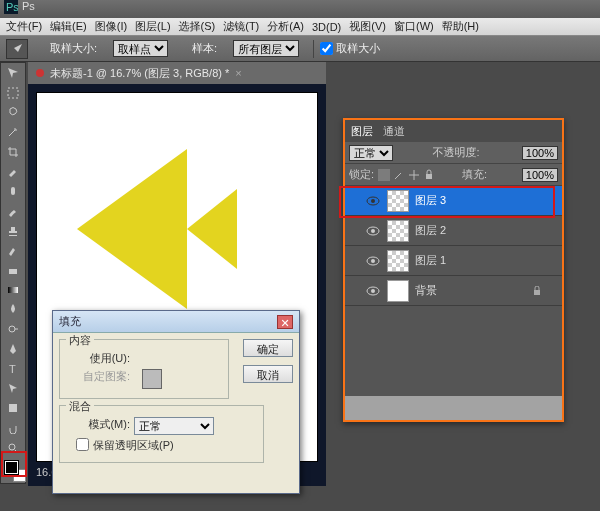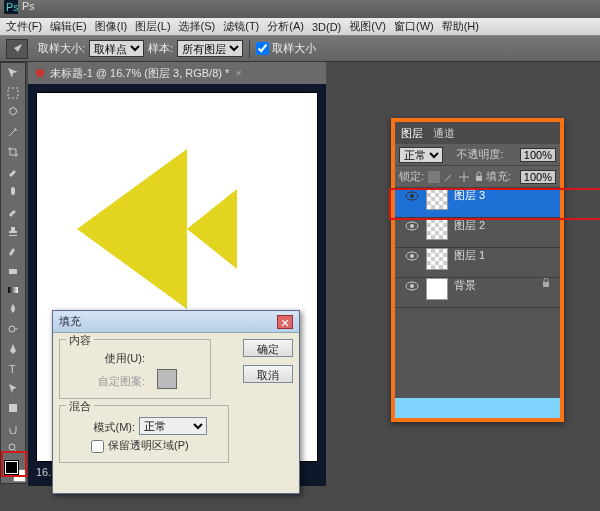--- a/index.html
+++ b/index.html
@@ -3,63 +3,63 @@
 <meta charset="utf-8">
 <style>
 *{box-sizing:border-box;margin:0;padding:0;font-family:"Microsoft YaHei",Tahoma,sans-serif;font-size:11px}
 body{width:600px;height:511px;background:#4a4a4a;overflow:hidden;position:relative}
 .titlebar{height:18px;background:linear-gradient(#6f6f6f,#595959);display:flex;align-items:flex-start;padding:0 4px;color:#ddd}
 .titlebar svg{margin-right:4px}
 .menubar{height:18px;background:linear-gradient(#eaeaea,#d4d4d4);display:flex;align-items:center;padding:0 6px;color:#222;border-bottom:1px solid #888}
 .menubar span{margin-right:8px;cursor:default}
 .optbar{height:26px;background:linear-gradient(#787878,#636363);display:flex;align-items:center;padding:0 6px;color:#eee;border-bottom:1px solid #333}
 .optbar .tool{width:22px;height:20px;background:#555;border:1px solid #333;margin-right:6px;display:flex;align-items:center;justify-content:center}
-.optbar .lab{margin:0 4px}
-.optbar select{font-size:11px;background:#d9d9d9;border:1px solid #333;height:17px;margin-right:0}
+.optbar .lab{margin:0 16px}
+.optbar select{font-size:11px;background:#d9d9d9;border:1px solid #333;height:17px;margin-right:8px}
 .optbar input[type=checkbox]{margin-right:3px}
 .sep{width:1px;height:18px;background:#444;margin:0 6px}
 .toolbox{position:absolute;left:0;top:62px;width:26px;background:#6a6a6a;border:1px solid #333;display:flex;flex-direction:column;height:422px}
 .toolbox .tbtn{width:24px;height:20px;display:flex;align-items:center;justify-content:center;color:#ddd;cursor:pointer}
 .toolbox .tbtn svg{fill:#ccc}
 .toolbox .swatch{margin:4px;width:18px;height:18px;position:relative}
 .swatch .fg{position:absolute;width:13px;height:13px;background:#000;border:1px solid #fff;outline:1px solid #000;left:0;top:0}
 .swatch .bg{position:absolute;width:13px;height:13px;background:#fff;border:1px solid #888;right:-3px;bottom:-3px}
 .swatch-hi{position:absolute;left:0;bottom:6px;width:26px;height:26px;border:2px solid #d41818;pointer-events:none}
 .doc{position:absolute;left:28px;top:62px;width:298px;height:424px;background:#0f172a}
 .tab{height:22px;background:#6a6a6a;display:flex;align-items:center;color:#e6e6e6;padding:0 8px}
 .tab .dot{width:8px;height:8px;background:#c33;border-radius:50%;margin-right:6px}
 .tab .x{margin-left:6px;color:#aaa}
 .canvas{margin:8px 8px 0 8px;height:370px;background:#fff;border:1px solid #000;position:relative}
 .fish{position:absolute;left:40px;top:56px}
 .stat{margin:4px 8px;color:#ccc}
-.layers{position:absolute;right:36px;top:118px;width:173px;height:304px;background:#7dd3fc;border:4px solid #f97316;box-shadow:0 2px 6px rgba(0,0,0,.5)}
+.layers{position:absolute;right:36px;top:118px;width:221px;height:304px;background:#a3a3a3;border:2px solid #f97316;box-shadow:0 2px 6px rgba(0,0,0,.5)}
 .lp-tabs{height:22px;display:flex;align-items:center;background:#4b4b4b;color:#ccc;padding:0 6px}
 .lp-tabs span{margin-right:10px}
 .lp-tabs span.act{color:#fff}
 .lp-row{height:22px;background:#5f5f5f;display:flex;align-items:center;padding:0 4px;color:#ccc;border-bottom:1px solid #444}
 .lp-row select{background:#d9d9d9;font-size:11px;border:1px solid #333;height:16px}
 .lp-row .pct{margin-left:auto;background:#ccc;color:#000;padding:0 3px;border:1px solid #333}
 .locks{display:flex;gap:3px;margin-left:4px}
 .locks svg{fill:#bbb}
 .llist{background:#555;height:210px;overflow:auto}
-.layer{height:30px;display:flex;align-items:flex-start;padding:0 9px;border-bottom:1px solid #3d3d3d;color:#ddd}
+.layer{height:30px;display:flex;align-items:center;padding:0 20px;border-bottom:1px solid #3d3d3d;color:#ddd}
 .layer.sel{background:#1e6fd6;color:#fff}
 .eye{width:16px;height:16px;margin-right:6px;display:flex;align-items:center;justify-content:center}
 .eye svg{fill:#ccc}
 .thumb{width:22px;height:22px;border:1px solid #999;margin-right:6px;background:repeating-conic-gradient(#ccc 0 25%,#fff 0 50%) 0 0/8px 8px}
 .thumb.white{background:#fff}
 .layer .lock{margin-left:auto}
 .hi-red{position:absolute;border:2px solid #d41818;pointer-events:none}
 .dlg{position:absolute;left:52px;top:310px;width:248px;height:184px;background:#ece9d8;border:1px solid #5a6a8a;box-shadow:2px 2px 6px rgba(0,0,0,.5)}
 .dlg-tb{height:22px;background:linear-gradient(#d6e5f5,#b7cfe8);display:flex;align-items:center;padding:0 6px;color:#223;border-bottom:1px solid #8aa}
 .dlg-tb .x{margin-left:auto;width:16px;height:14px;background:#d66;color:#fff;text-align:center;line-height:14px;border:1px solid #933}
 .dlg-body{padding:6px;position:relative;height:160px}
 .grp{border:1px solid #aeb4aa;margin-bottom:6px;padding:8px 6px 6px;position:relative}
 .grp .gt{position:absolute;top:-7px;left:6px;background:#ece9d8;padding:0 3px;color:#333}
-.grp-row{display:flex;align-items:flex-end;margin:3px 15px;color:#333}
+.grp-row{display:flex;align-items:flex-start;margin:3px 0;color:#333}
 .grp-row label{width:64px;text-align:right;margin-right:4px}
 .grp-row select,.grp-row input[type=text]{font-size:11px;height:18px;border:1px solid #7a8a99}
 .cswatch{width:20px;height:20px;border:1px solid #666;background:#000;margin-left:8px}
 .dbtn{position:absolute;right:6px;width:50px;height:18px;background:linear-gradient(#f5f5f5,#ddd);border:1px solid #7a8a99;color:#222;text-align:center;line-height:18px}
 .dis{color:#999}
 </style>
 </head>
 <body>
 
 <div class="titlebar">
@@ -310,31 +310,31 @@
 </div>
 
 <div class="dlg">
   <div class="dlg-tb">
     <span>填充</span>
     <div class="x">✕</div>
   </div>
   <div class="dlg-body">
     <div class="dbtn" style="top:6px">确定</div>
     <div class="dbtn" style="top:32px">取消</div>
-    <div class="grp" style="width:152px">
+    <div class="grp" style="width:170px">
       <span class="gt">内容</span>
       <div class="grp-row">
         <label>使用(U):</label>
       </div>
       <div class="grp-row">
         <label class="dis">自定图案:</label>
         <div class="cswatch dis" style="background:#bbb"></div>
       </div>
     </div>
-    <div class="grp" style="width:170px">
+    <div class="grp" style="width:205px">
       <span class="gt">混合</span>
       <div class="grp-row">
         <label>模式(M):</label>
         <select style="width:80px"><option>正常</option></select>
       </div>
       <div class="grp-row">
         <input type="checkbox" style="margin-left: 10px; margin-right: 4px;">
         <span>保留透明区域(P)</span>
       </div>
     </div>

